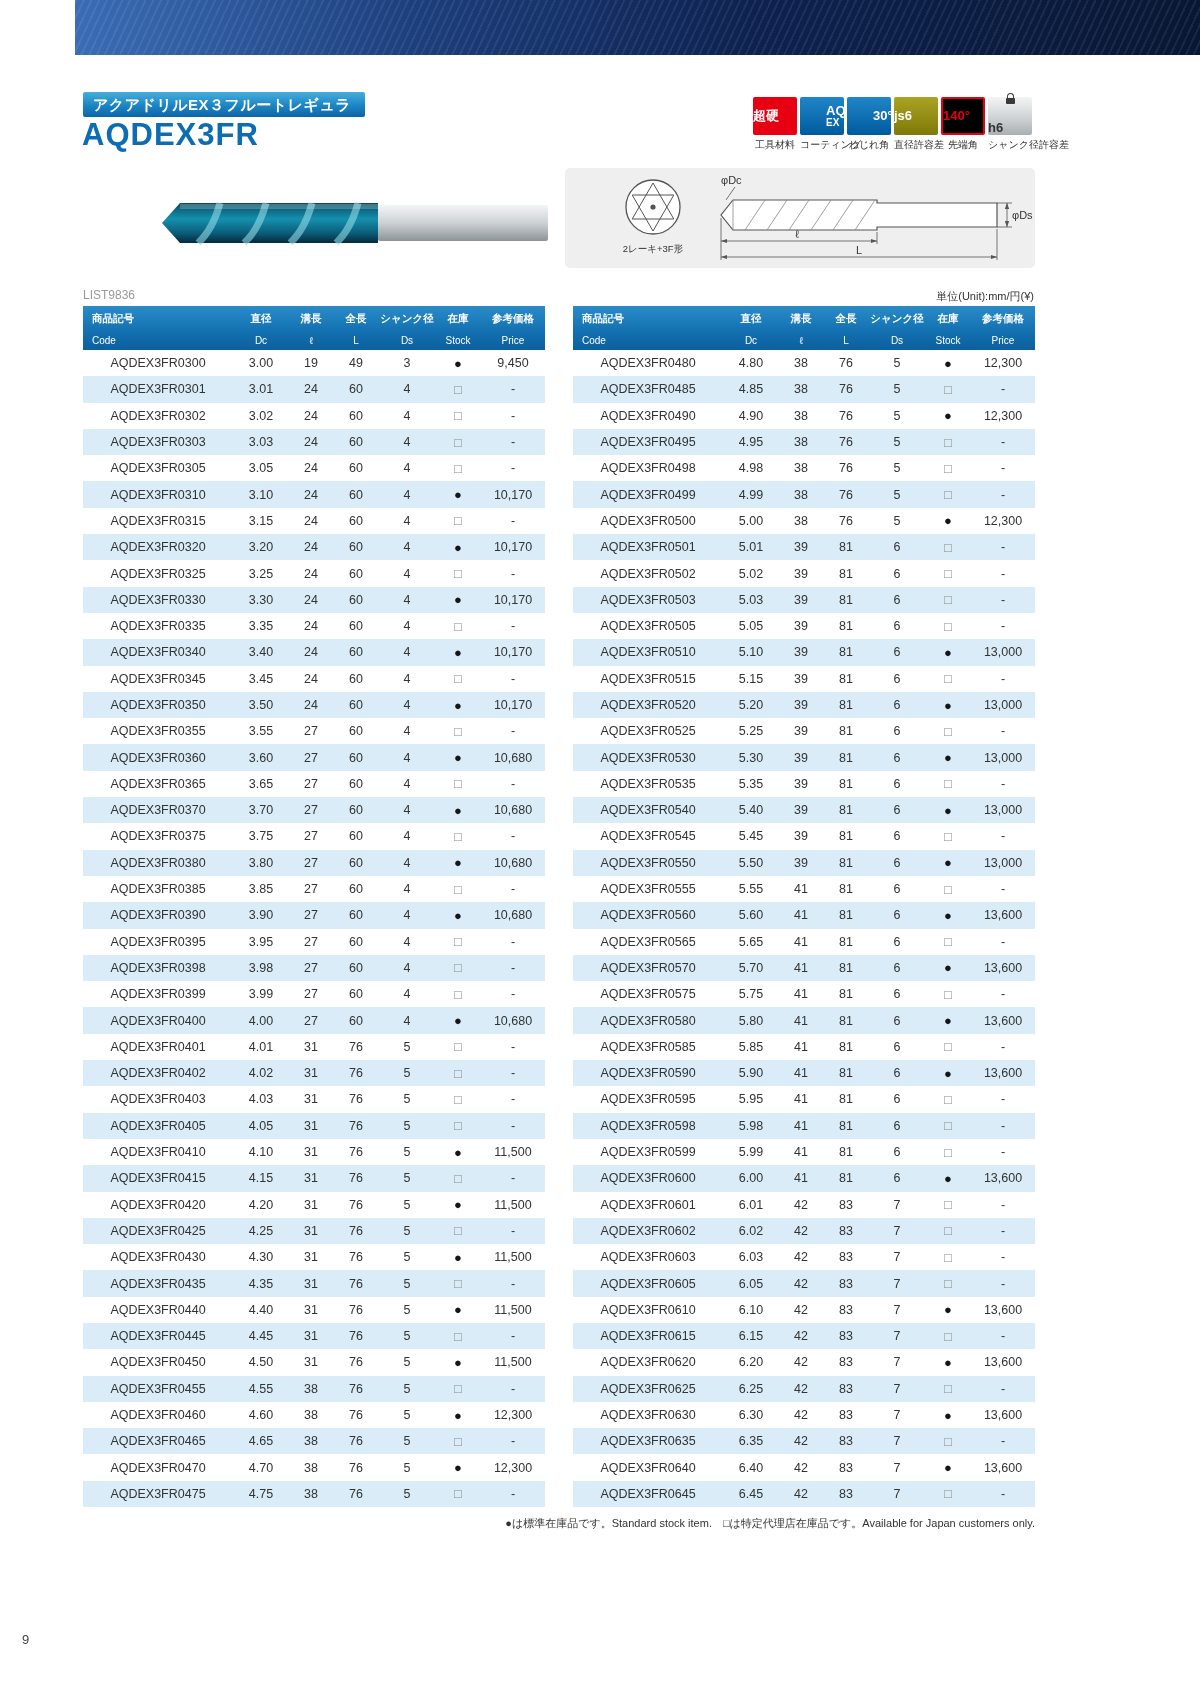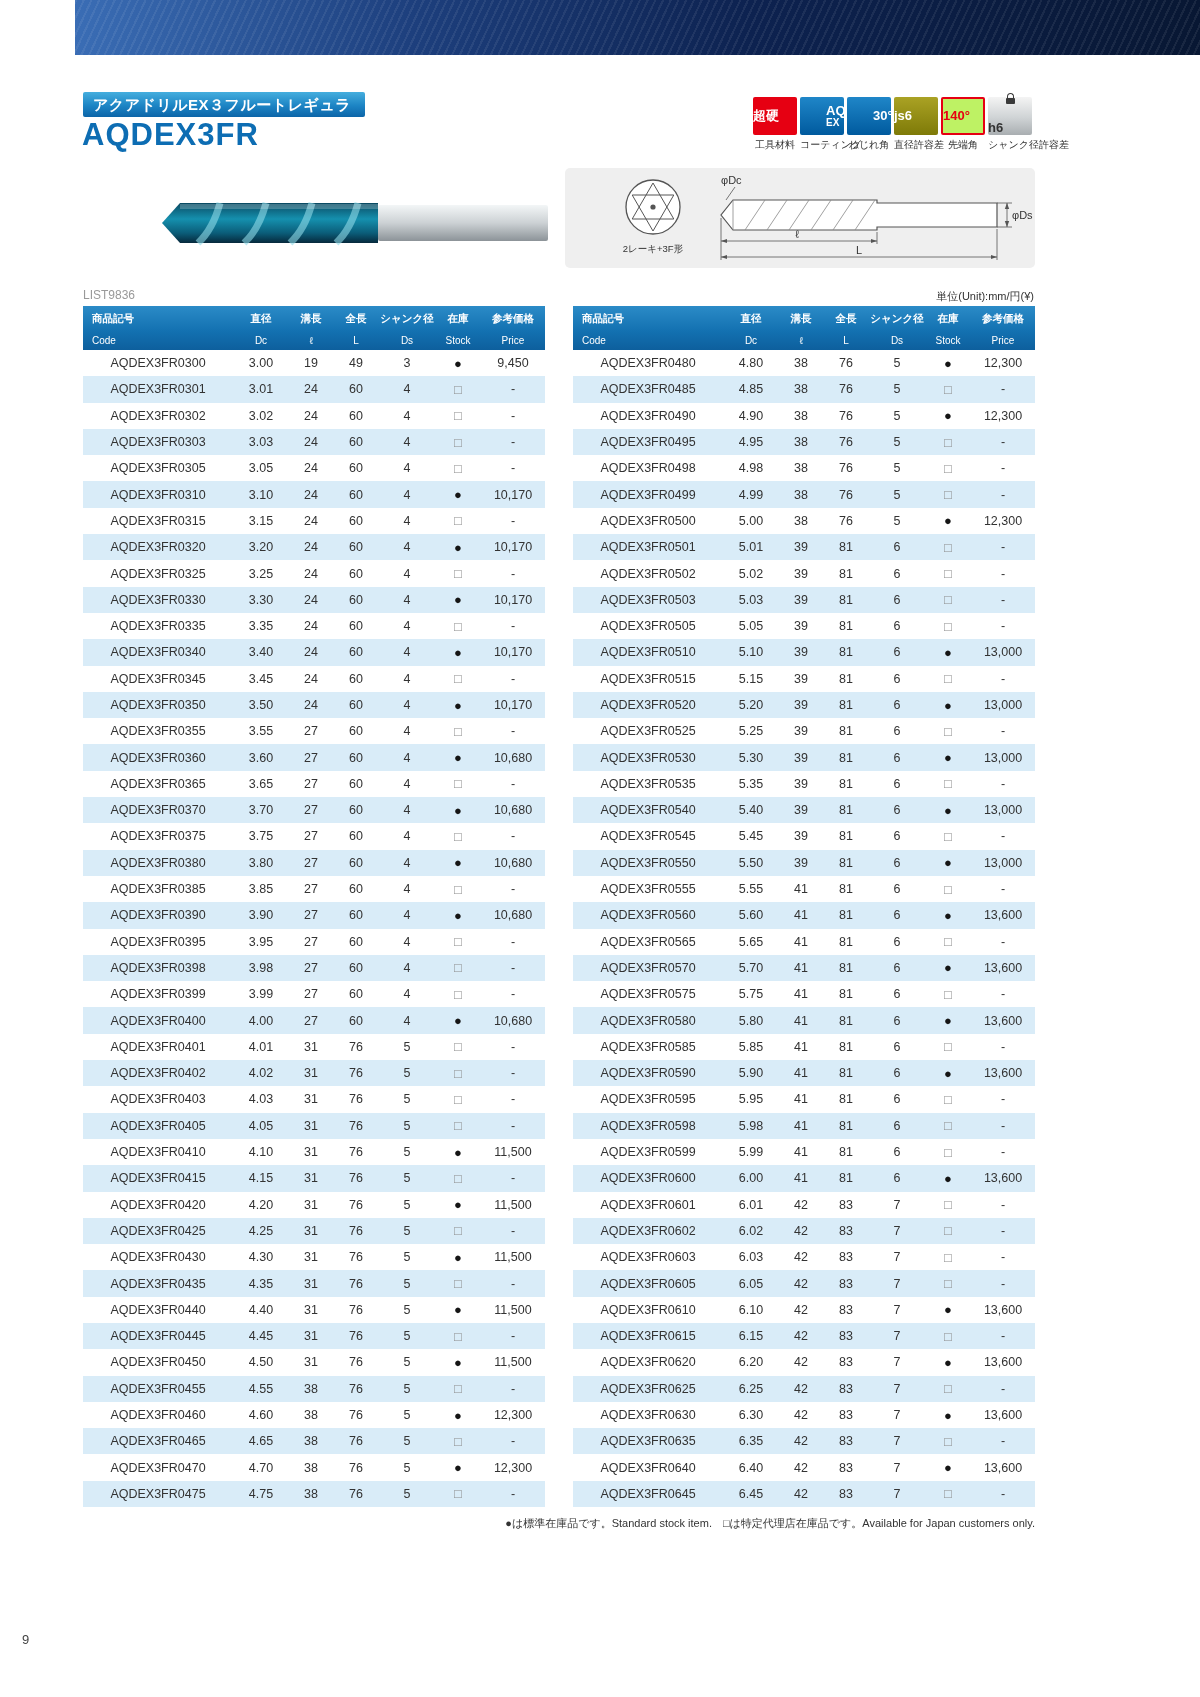--- a/index.html
+++ b/index.html
@@ -28,21 +28,21 @@
   
   .badge-row{position:absolute;left:753px;top:97px;display:flex;gap:3px;}
   .badge{width:44px;text-align:center;}
   .badge-box{
     height:38px;display:flex;flex-direction:column;justify-content:center;align-items:flex-start;
     color:#fff;font-weight:bold;border-radius:2px;line-height:1.02;box-sizing:border-box;
   }
   .badge-box.red{background:#e60012;}
   .badge-box.blue{background:linear-gradient(180deg,#1f86c8,#005a9e);padding-left:26px;}
   .badge-box.olive{background:linear-gradient(180deg,#aaa224,#7e7a08);}
-  .badge-box.outline-red{background:#bef264;border:2px solid #e60012;color:#e60012;}
+  .badge-box.outline-red{background:#000000;border:2px solid #e60012;color:#e60012;}
   .badge-box.metal{background:linear-gradient(180deg,#f4f4f4 0%,#cfd3d5 55%,#a9aeb1 100%);color:#333;gap:15px;}
   .badge-box .bl{font-size:13px;}
   .badge-box .bl1{font-size:10px;}
   .badge-sub{font-size:10px;color:#333;margin-top:3px;white-space:nowrap;}
   .lock-icon{display:block;margin:0 auto 2px;width:9px;height:6px;background:#3a3a3a;border-radius:1px;position:relative;}
   .lock-icon::before{content:"";position:absolute;left:1px;top:-5px;width:5px;height:5px;
     border:1.5px solid #3a3a3a;border-bottom:none;border-radius:4px 4px 0 0;}
   
   .drill-photo{position:absolute;left:158px;top:190px;}
   

